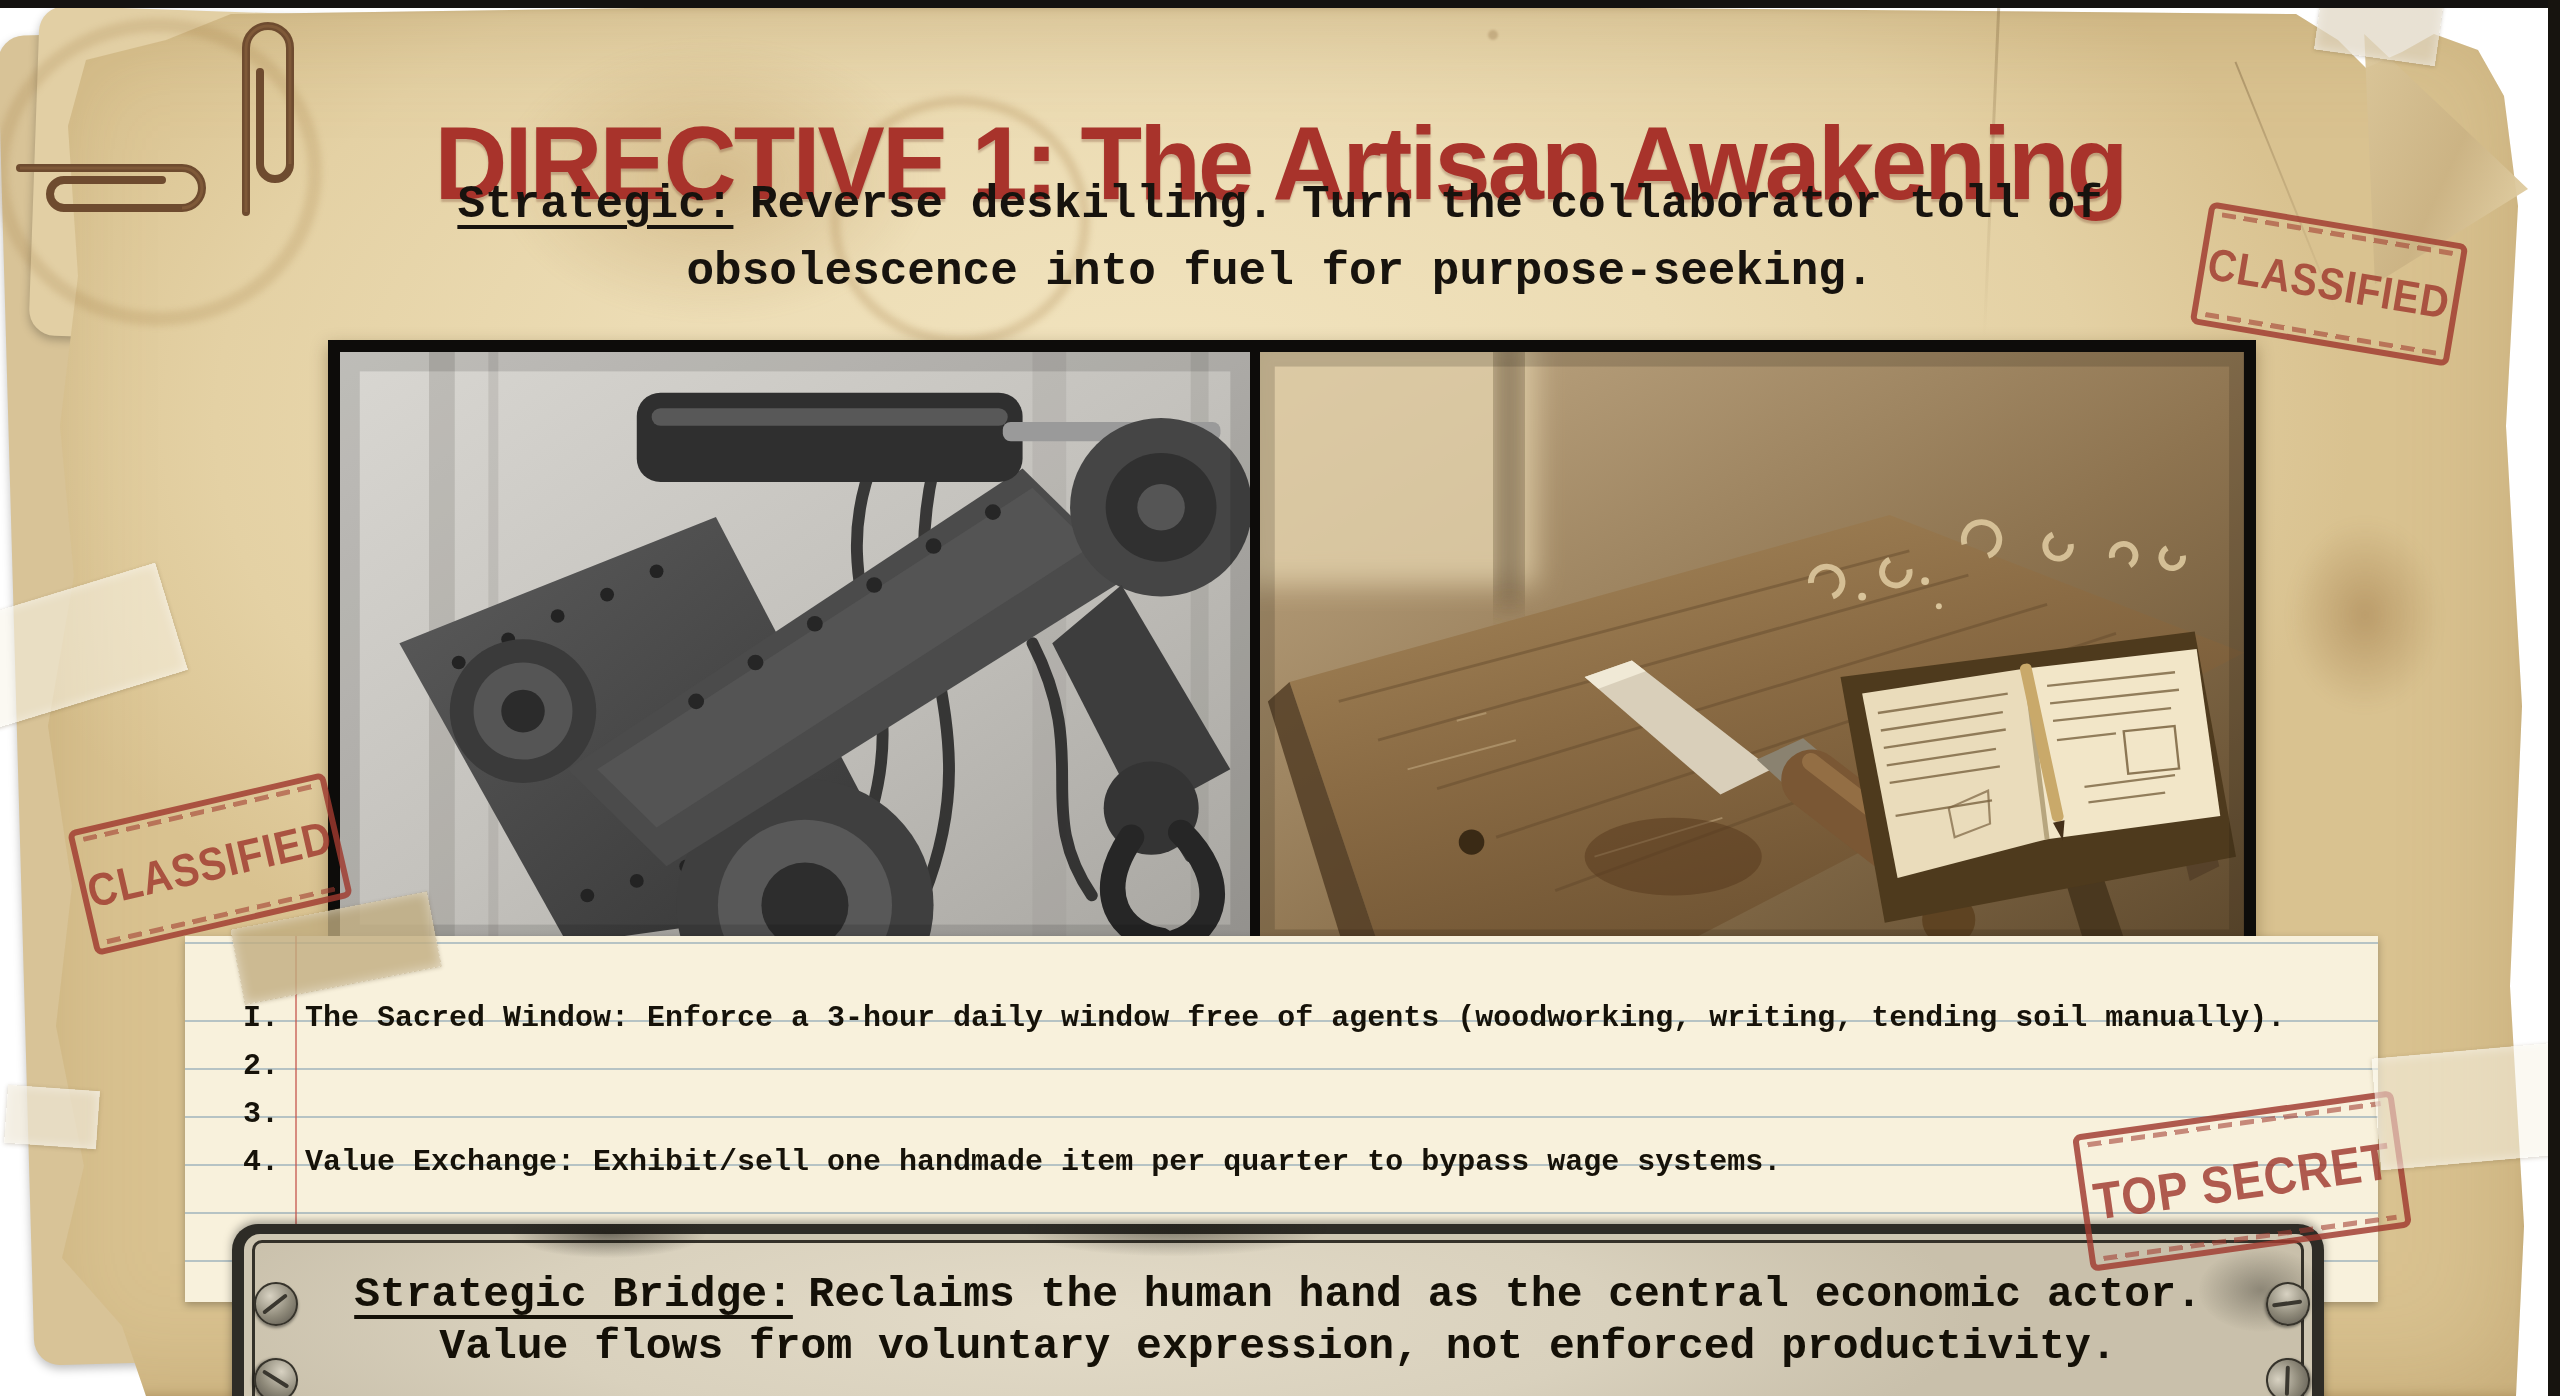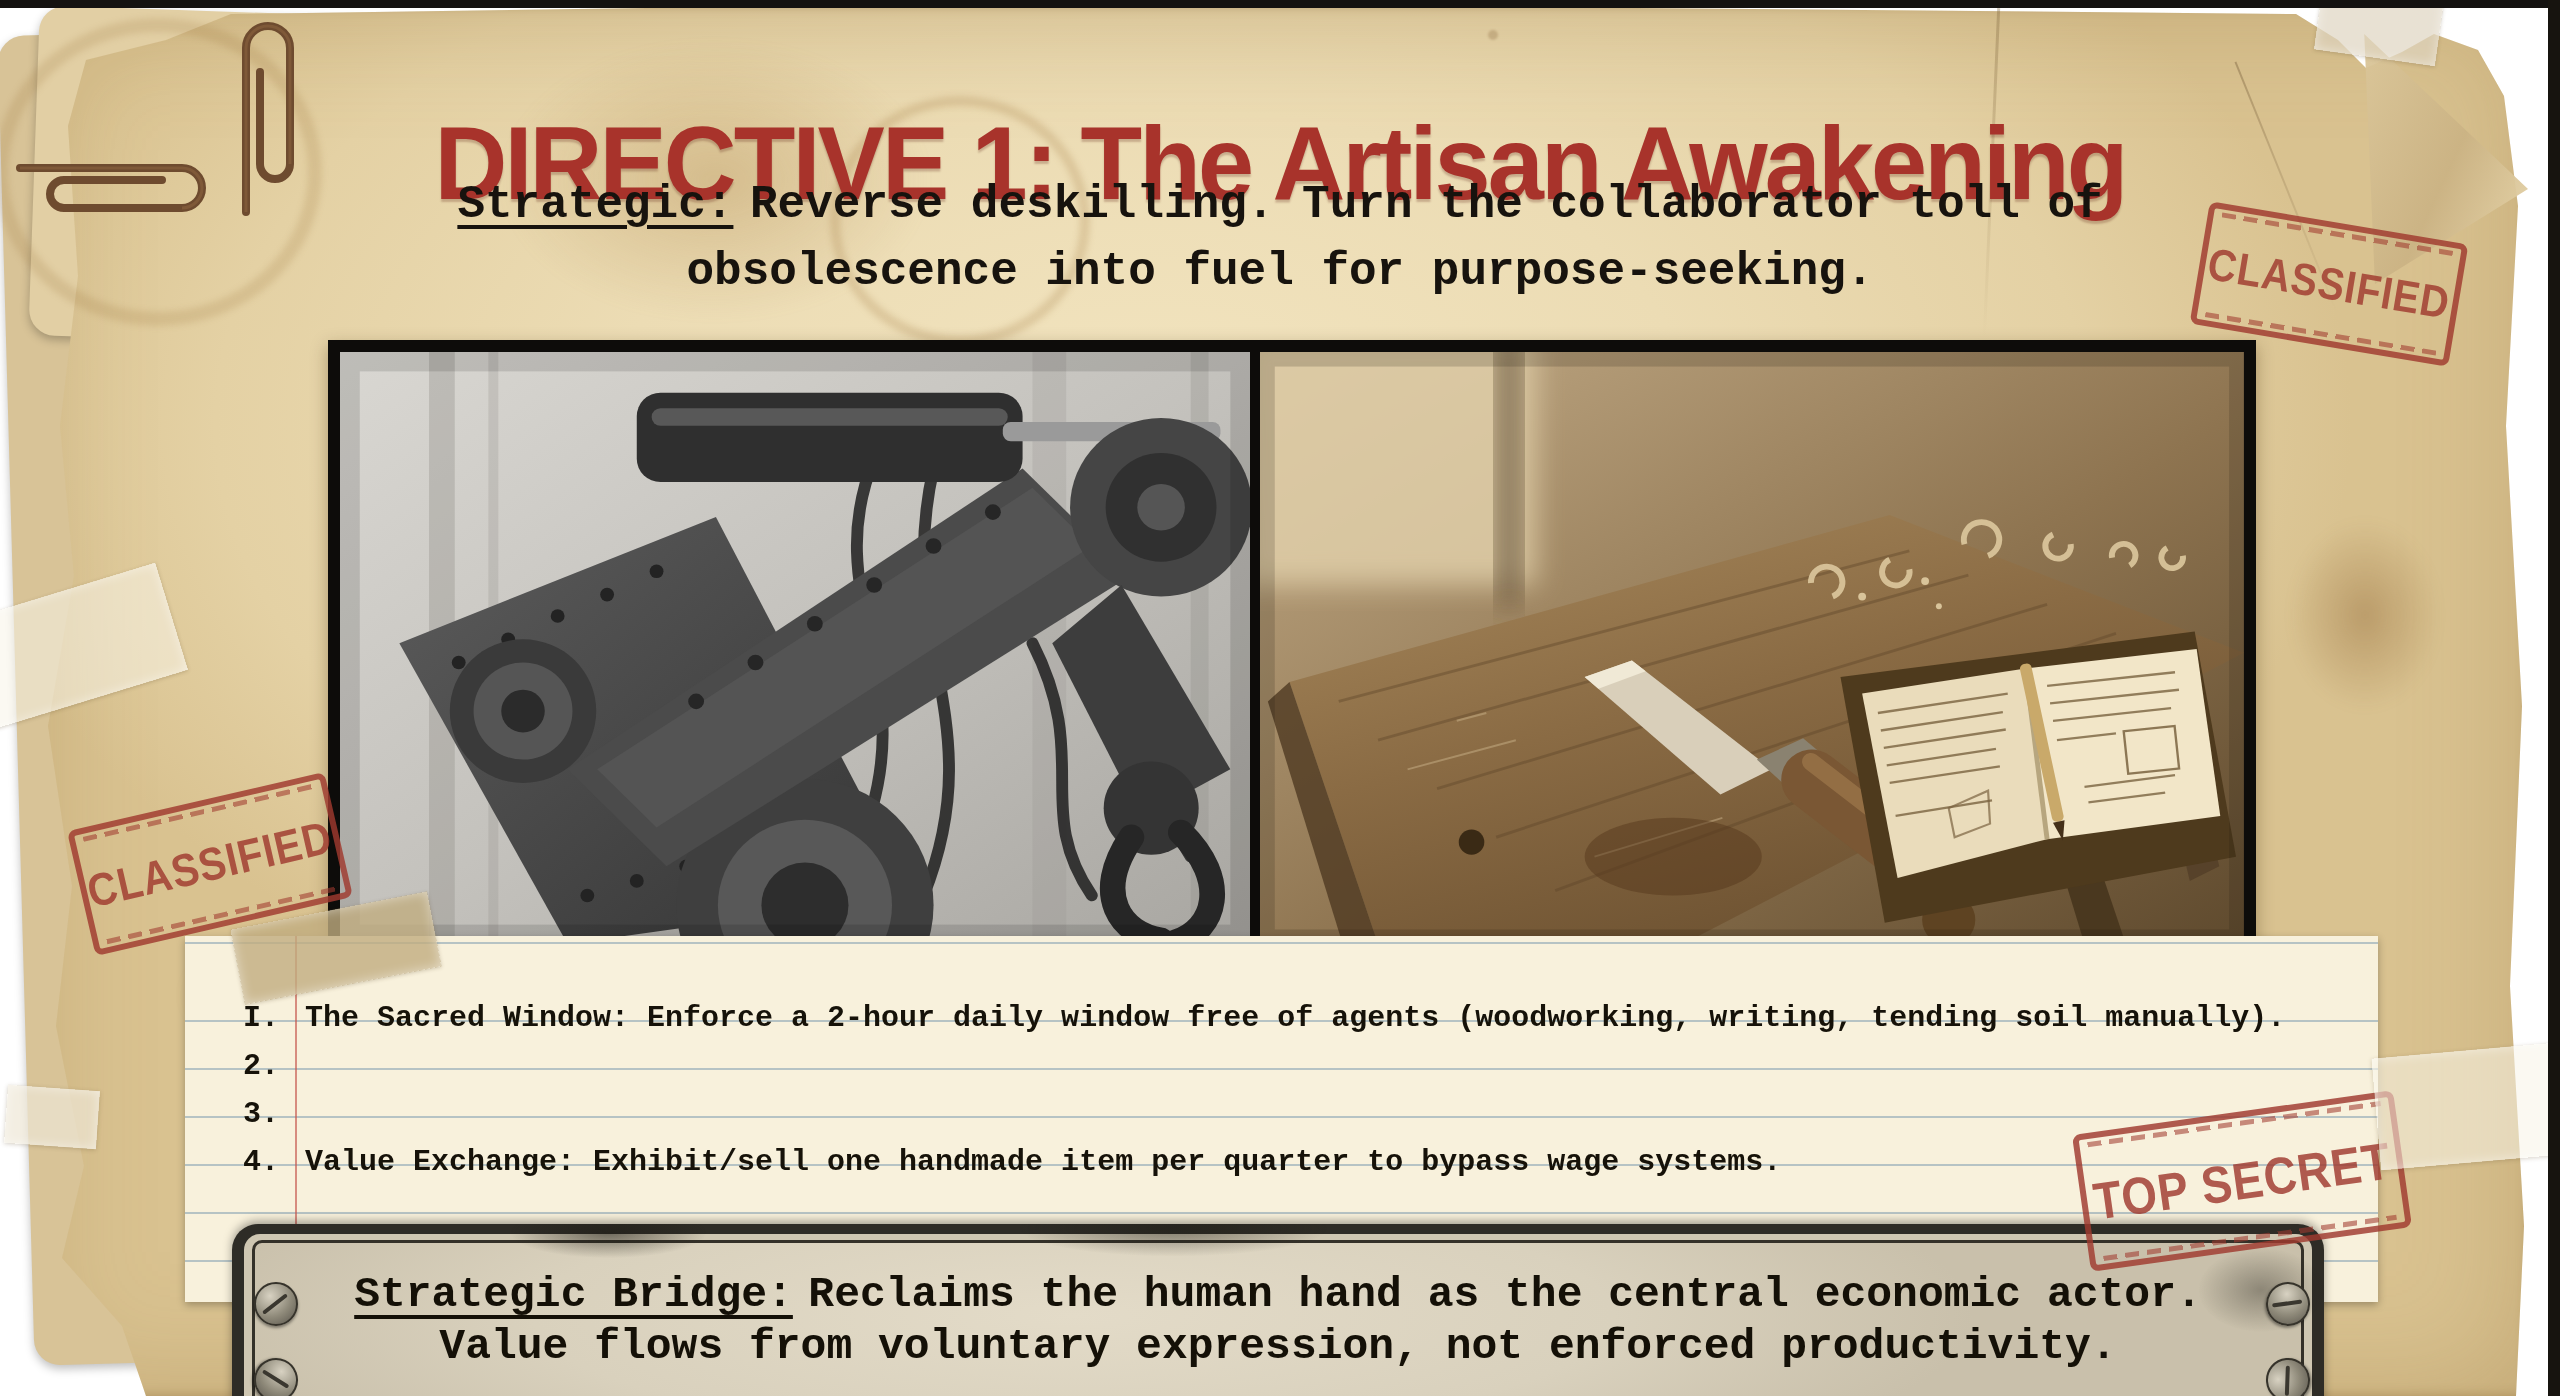--- a/index.html
+++ b/index.html
@@ -333,21 +333,21 @@
     <span class="txt">CLASSIFIED</span>
   </div>
   <div class="stamp st-ts">
     <span class="txt">TOP SECRET</span>
   </div>
 
   <div class="lined">
     <div class="margin"></div>
     <div class="lrow i0">
       <span class="num">I.</span>
-      <span class="txt">The Sacred Window: Enforce a 2-hour daily window free of agents (woodworking, writing, tending soil manually).</span>
+      <span class="txt">The Sacred Window: Enforce a 3-hour daily window free of agents (woodworking, writing, tending soil manually).</span>
     </div>
     <div class="lrow i1">
       <span class="num">2.</span>
     </div>
     <div class="lrow i2">
       <span class="num">3.</span>
     </div>
     <div class="lrow i3">
       <span class="num">4.</span>
       <span class="txt">Value Exchange: Exhibit/sell one handmade item per quarter to bypass wage systems.</span>

